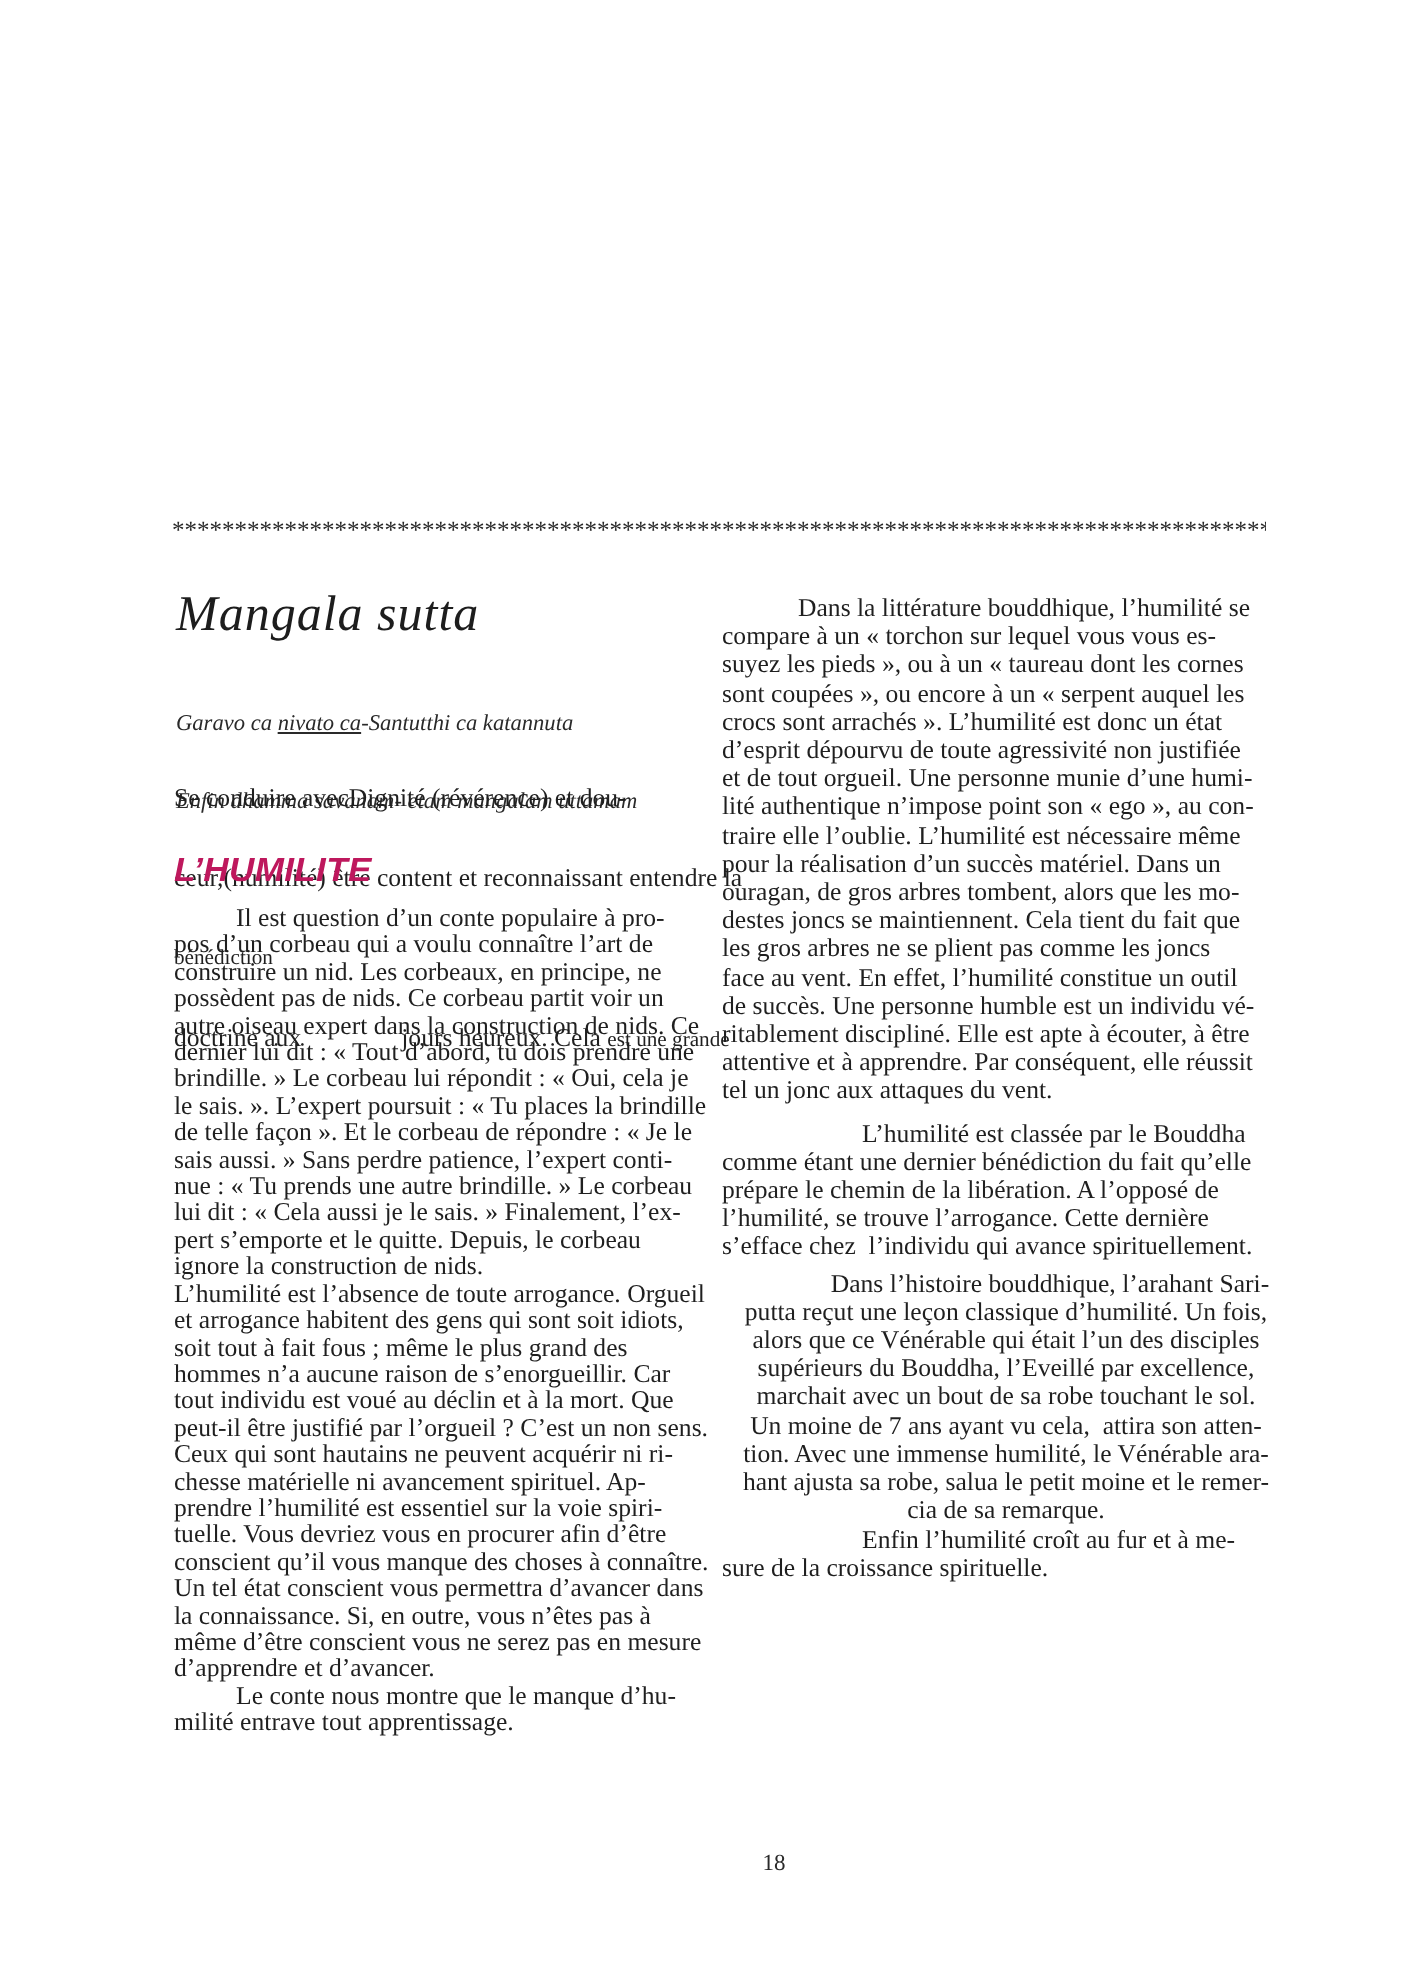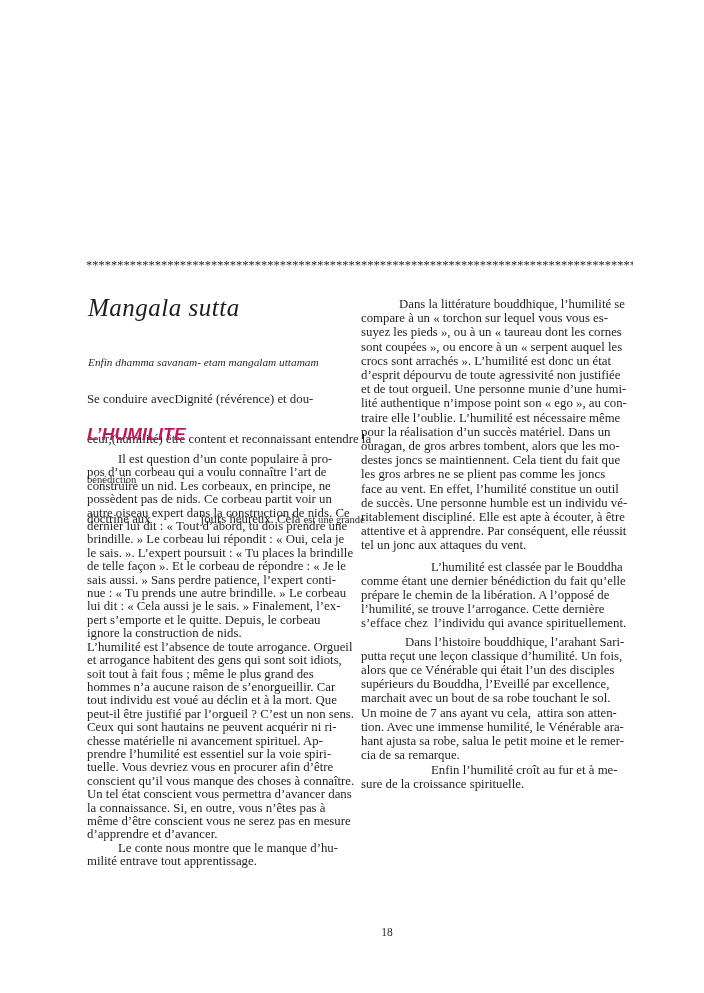--- a/index.html
+++ b/index.html
@@ -52,36 +52,37 @@
     margin:0;white-space:pre;
     font-size:12.8px;
   }
   .col-left .para{line-height:13.4px;}
   .col-right .para{line-height:14.2px;}
   .indent-l{text-indent:31px;}
   .indent-r1{text-indent:38px;}
   .indent-r2{text-indent:70px;}
   .indent-r3{text-indent:44px;}
   .mt7{margin-top:7px;}
-  .mt4{margin-top:4px;}
+  .mt4{margin-top:4px;text-align:center;}
   .pagenum{
     position:absolute;left:0;top:926px;width:704px;
     text-align:center;font-size:11.5px;color:#2a2a2a;padding-left:35px;
   }
 </style>
 </head>
 <body>
 
 <div class="page">
 
   <div class="divider">**********************************************************************************************************</div>
 
   <h1 class="title">Mangala sutta</h1>
 
   <div class="verse">
+    <div class="verse-line"><span>Garavo ca </span><span class="u">nivato ca</span><span>-Santutthi ca katannuta</span></div>
     <div class="verse-line">Enfin dhamma savanam- etam mangalam uttamam</div>
   </div>
 
   <div class="intro">
     <div class="intro-line">Se conduire avecDignité (révérence) et dou-</div>
     <div class="intro-line">ceur,(humilité) être content et reconnaissant entendre la</div>
     <div class="intro-line small">bénédiction</div>
     <div class="intro-line"><span>doctrine aux</span><span class="gap"></span><span>jours heureux. Cela </span><span class="small">est une grande</span></div>
   </div>
 

